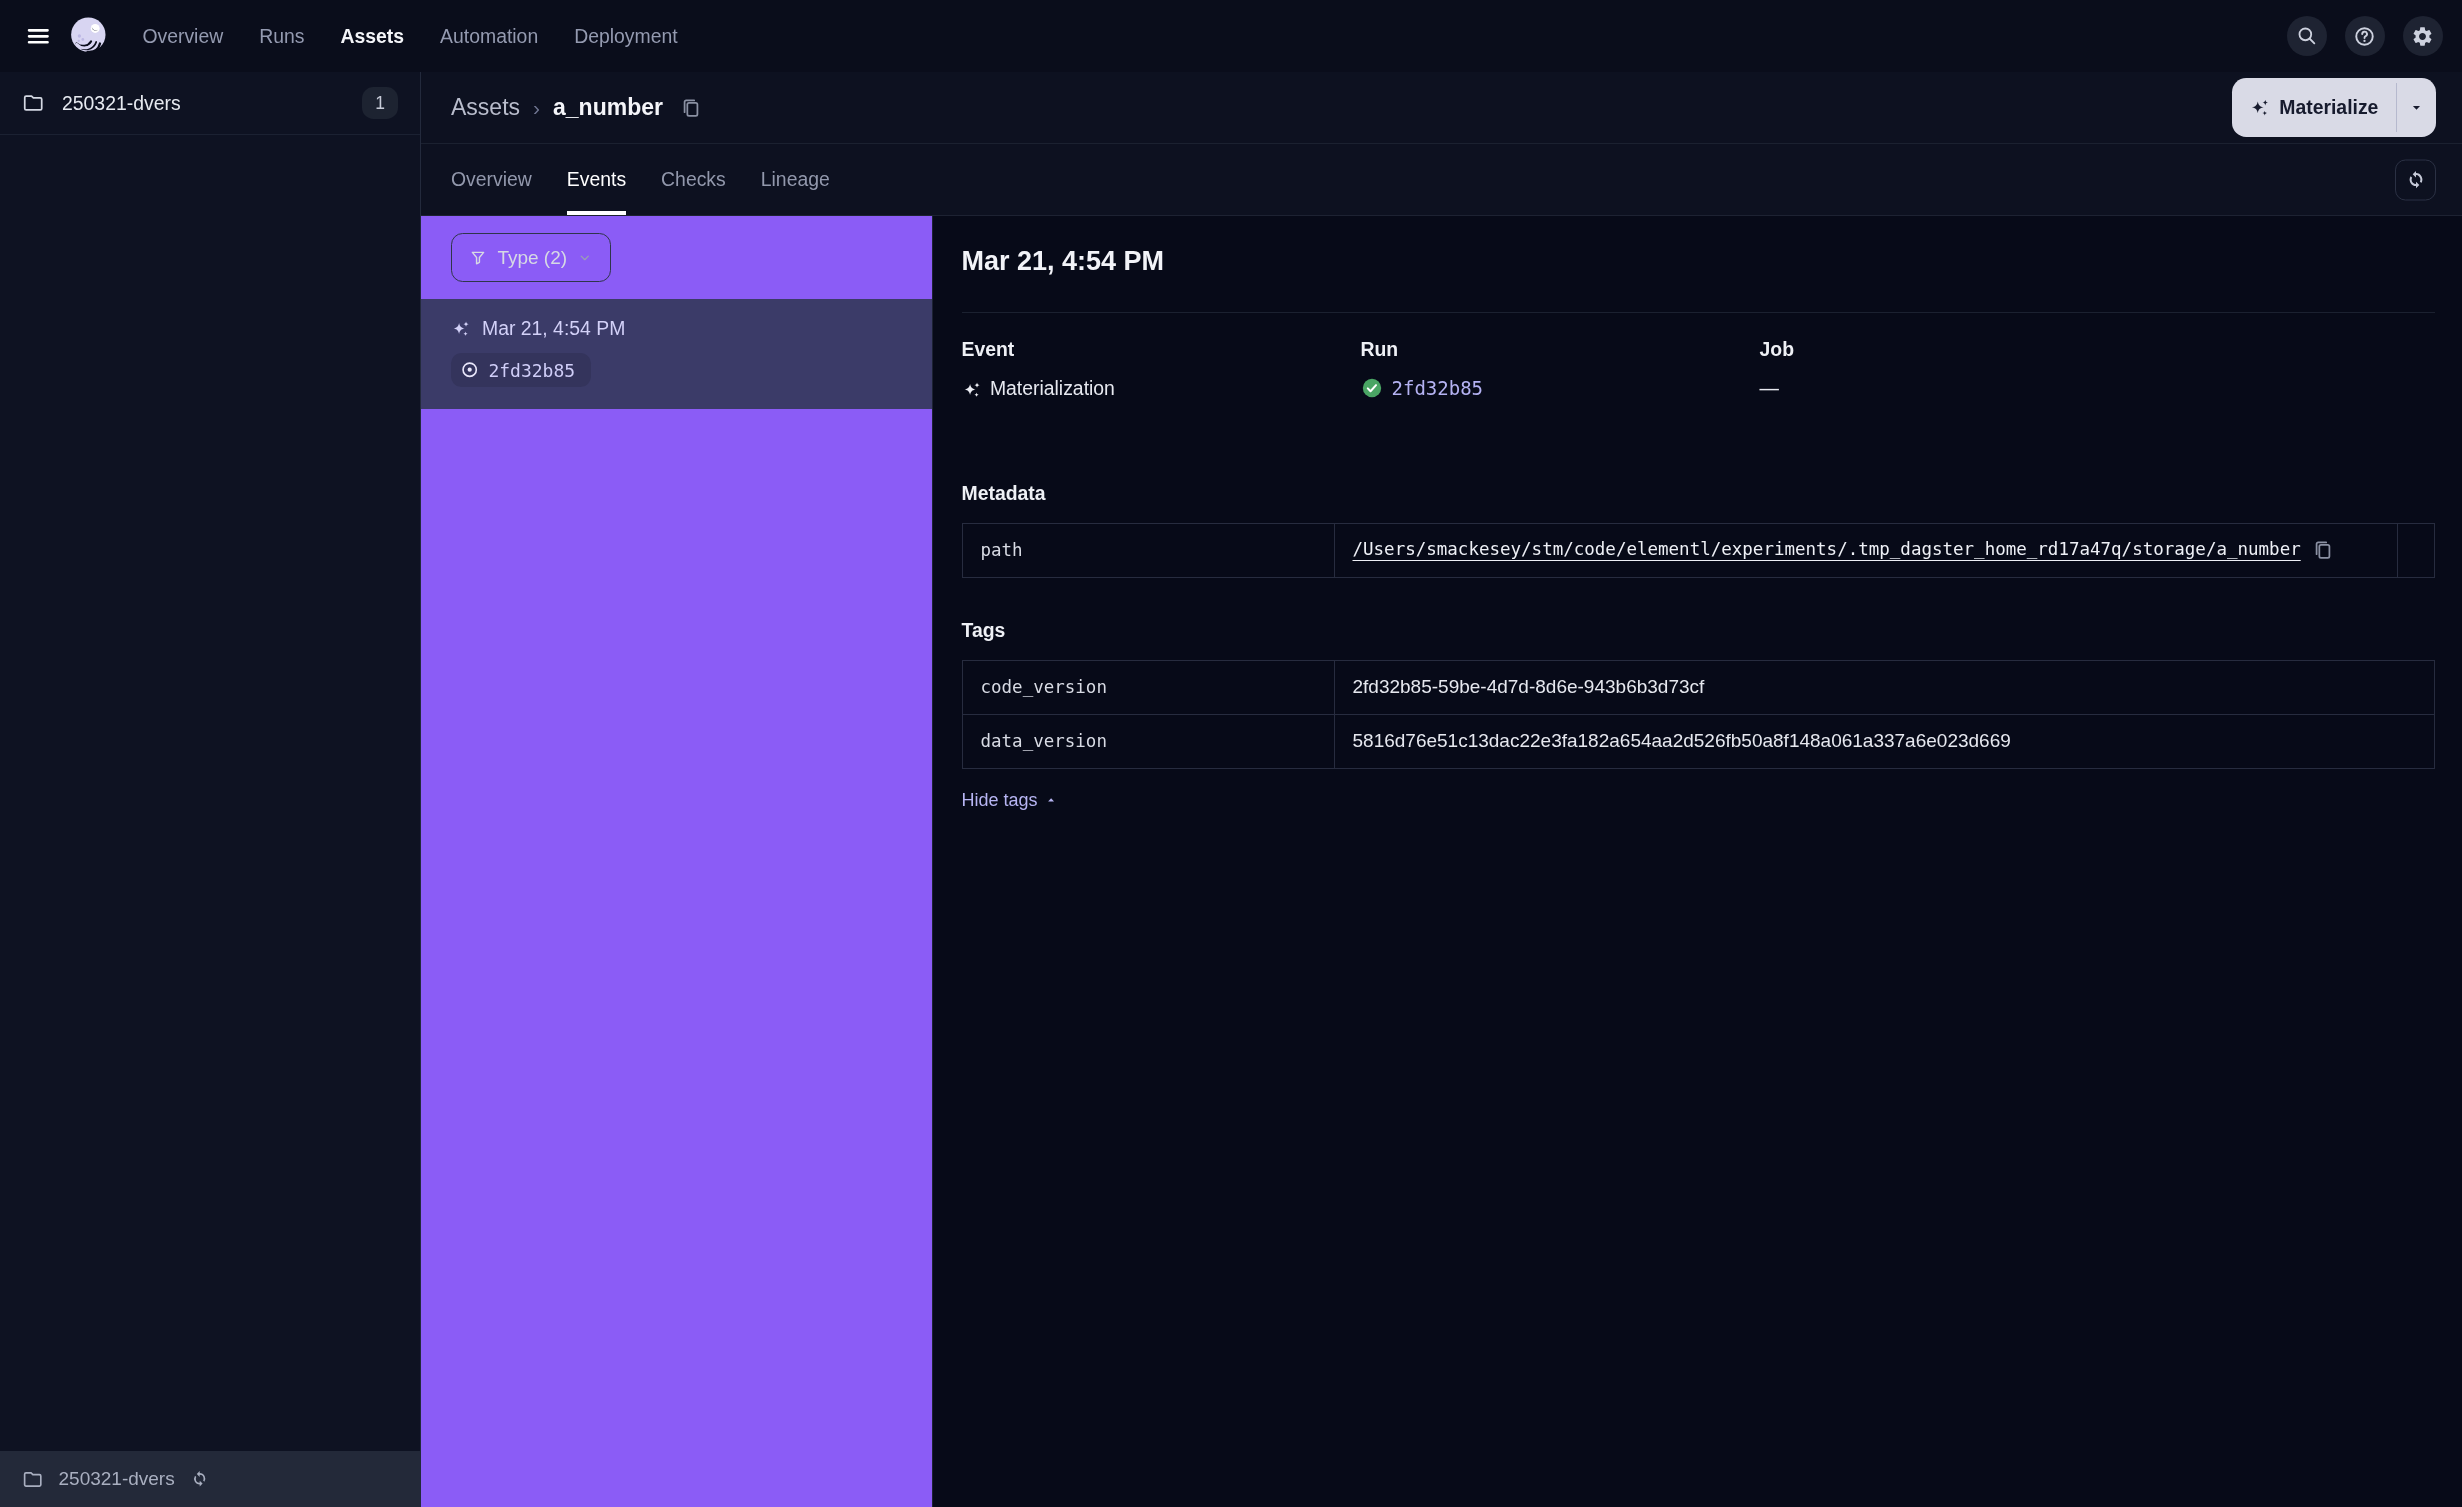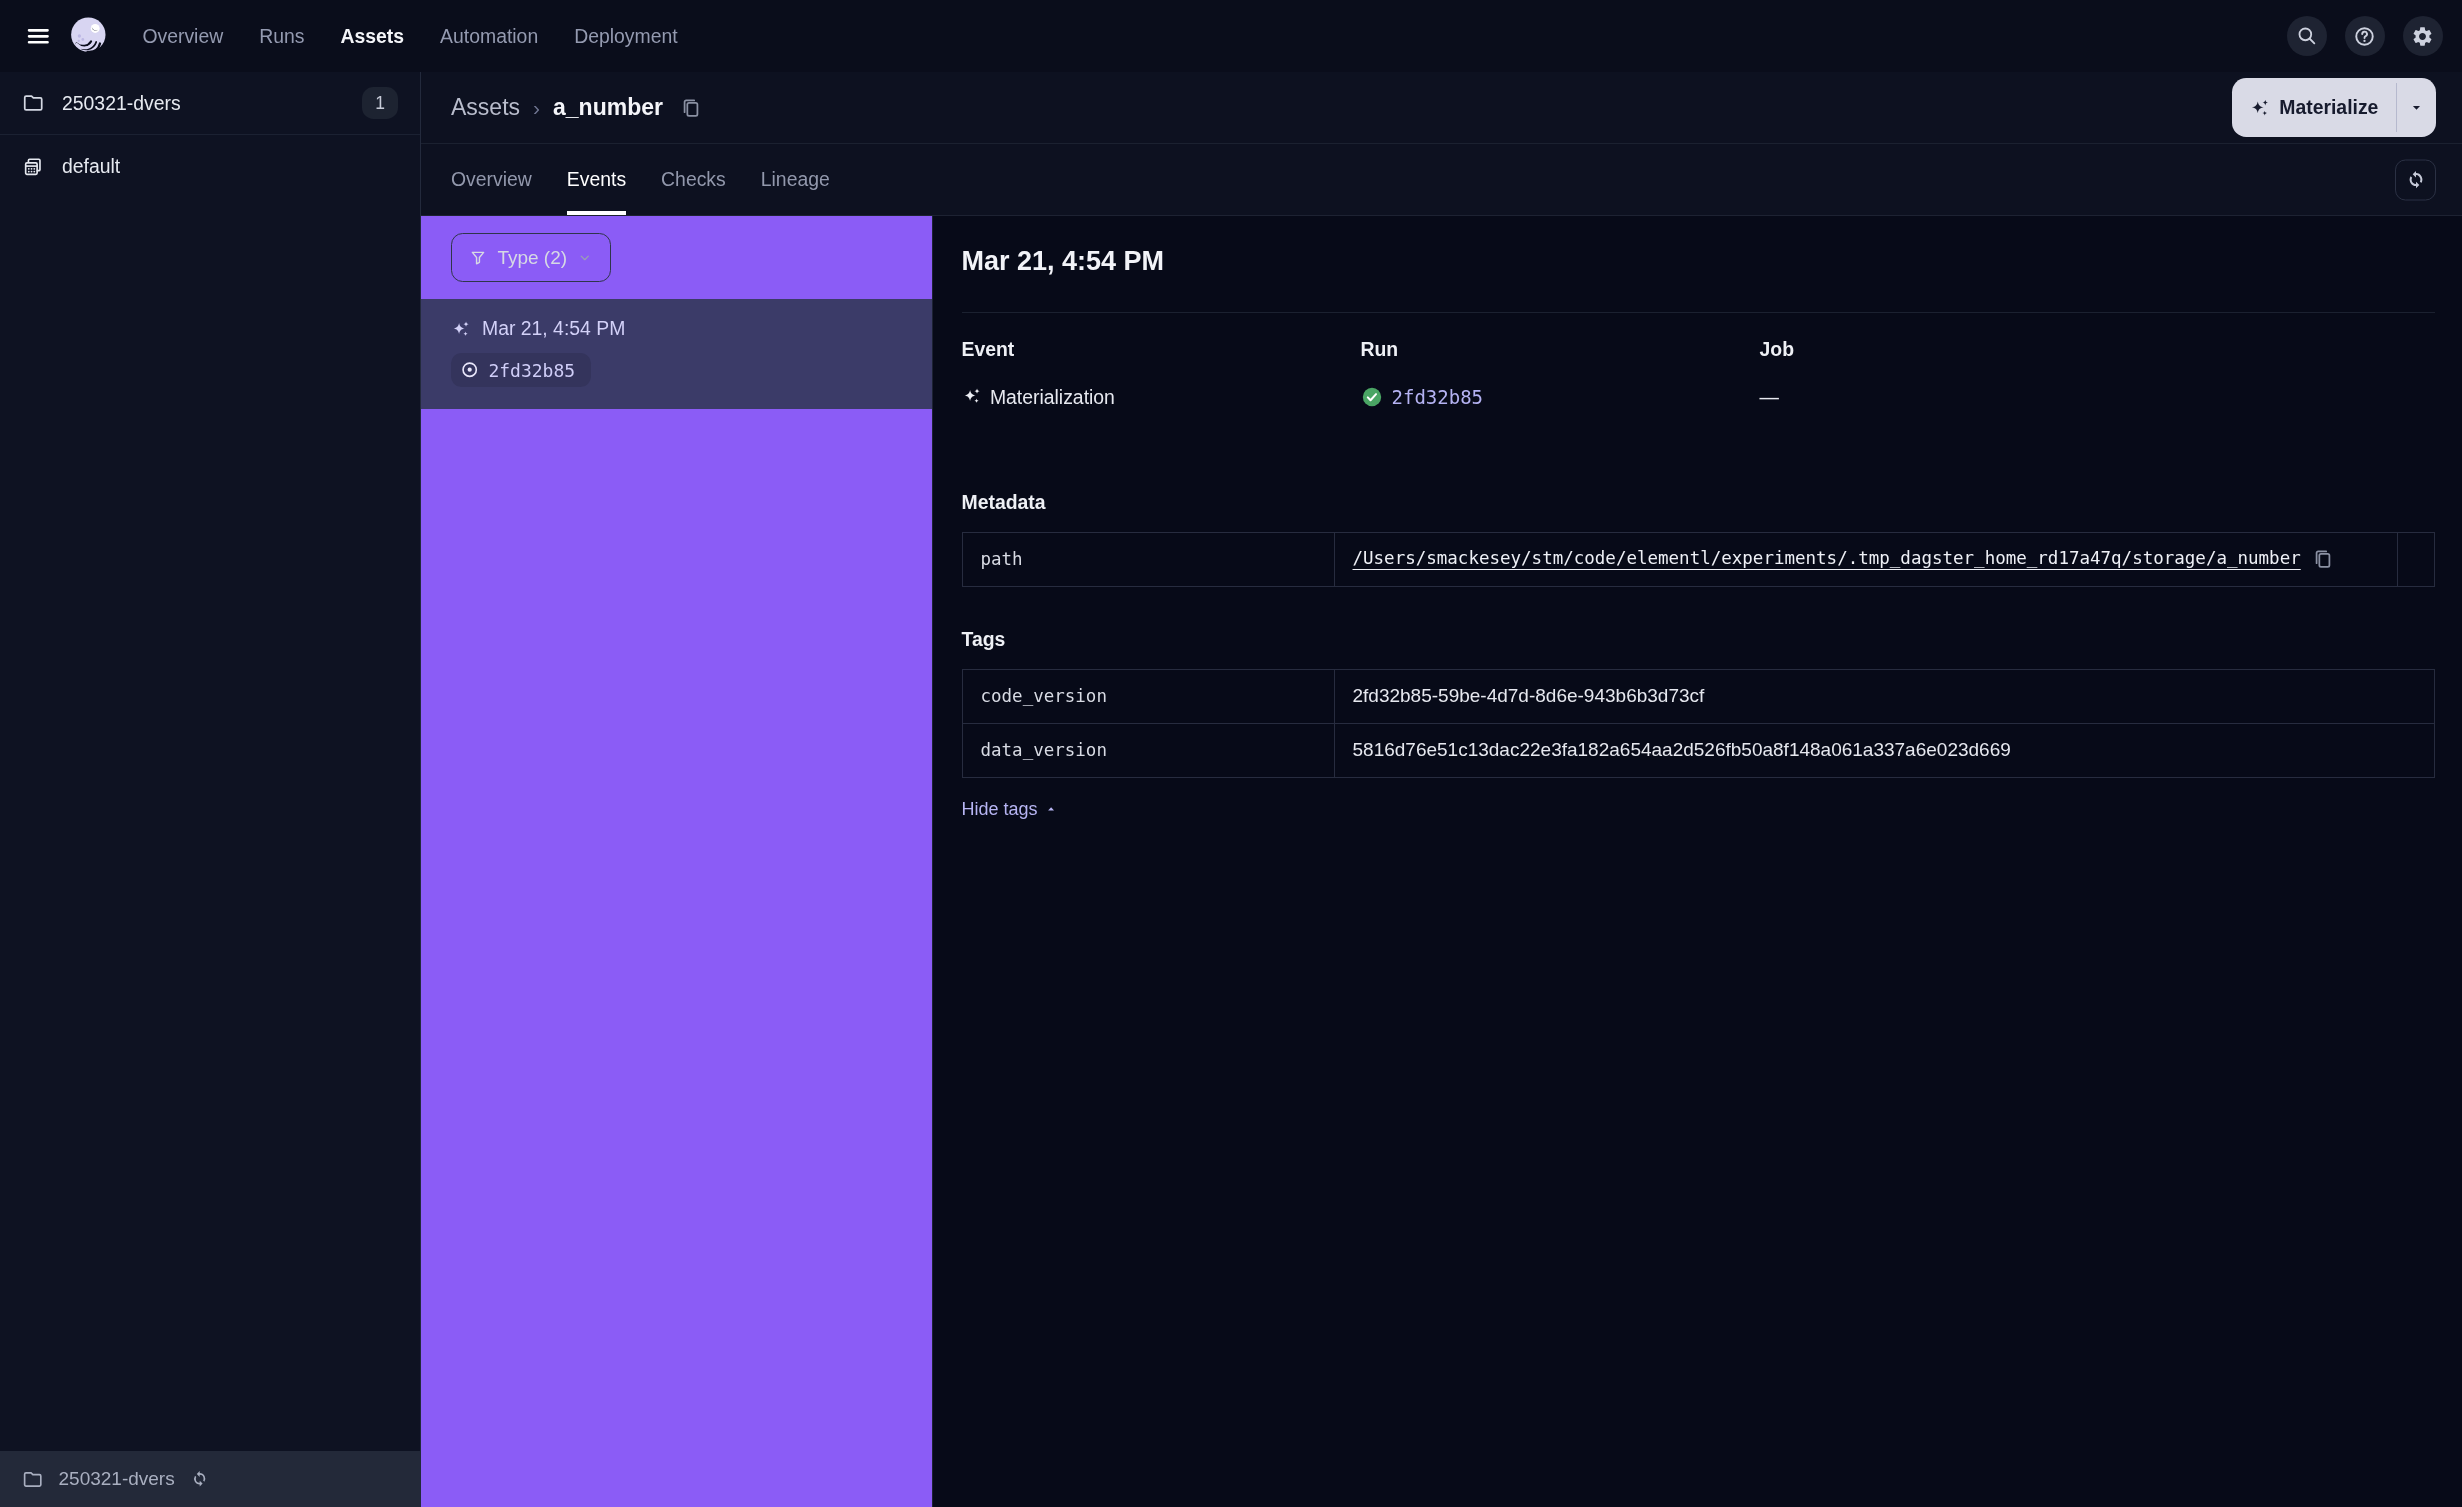--- a/index.html
+++ b/index.html
@@ -114,21 +114,21 @@
   }
 
   
   .detail { flex: 1; background: #070a18; padding: 30px 27px 0 28.5px; overflow: hidden; }
   .detail-title { font-size: 27px; font-weight: 700; color: #f2f3f8; }
   .detail-divider { border: none; border-top: 0.6px solid #1b2130; margin-top: 35px; }
   .meta-cols { display: flex; margin-top: 24.6px; gap: 24px; }
   .meta-col { width: 375px; }
   .meta-col:last-child { width: auto; }
   .col-label { font-size: 19.4px; font-weight: 700; color: #eef0f5; }
-  .col-value { margin-top: 25px; display: flex; align-items: flex-start; gap: 9px; font-size: 19.4px; color: #e7e9f0; }
+  .col-value { margin-top: 16px; display: flex; align-items: flex-end; gap: 9px; font-size: 19.4px; color: #e7e9f0; }
   .run-link { color: #b4b2f2; cursor: pointer; font-size: 19px; }
 
   .section-heading { font-size: 19.4px; font-weight: 700; color: #eef0f5; }
   .metadata-heading { margin-top: 82px; }
   .tags-heading { margin-top: 41px; }
 
   table.kv { width: 100%; border-collapse: collapse; margin-top: 18px; padding-left: 38px; }
   table.kv td { border: 0.6px solid #272c3f; padding: 15.5px 18px; vertical-align: middle; }
   td.kv-key { width: 372px; font-family: "DejaVu Sans Mono", monospace; font-size: 17.5px; color: #d8dbe4; }
   td.kv-val { font-size: 19px; color: #e6e8ef; }
@@ -211,36 +211,20 @@
   <aside class="sidebar">
     <div class="side-row bordered">
       <span>
         <svg width="22" height="22" viewBox="0 0 24 24" fill="none">
             <path d="M20 6.5h-7.6l-2-2H4.5A1.5 1.5 0 0 0 3 6v12a1.5 1.5 0 0 0 1.5 1.5H20A1.5 1.5 0 0 0 21.5 18V8A1.5 1.5 0 0 0 20 6.5z" stroke="#d4d8e3" stroke-width="1.9" stroke-linejoin="round"></path>
           </svg>
       </span>
       <span>250321-dvers</span>
       <span class="count-badge">1</span>
     </div>
-    <div class="side-row">
-      <span>
-        <svg width="22" height="22" viewBox="0 0 24 24" fill="none">
-          <path d="M7 7V4.8A1.3 1.3 0 0 1 8.3 3.5h10a1.3 1.3 0 0 1 1.3 1.3v10A1.3 1.3 0 0 1 18.3 16H16" stroke="#e6e9f0" stroke-width="1.8"></path>
-          <rect x="4" y="7.5" width="12.5" height="12.5" rx="1.4" stroke="#e6e9f0" stroke-width="1.8"></rect>
-          <path d="M4 11h12.5" stroke="#e6e9f0" stroke-width="1.8"></path>
-          <circle cx="7.4" cy="14" r="1" fill="#e6e9f0"></circle>
-            <circle cx="10.4" cy="14" r="1" fill="#e6e9f0"></circle>
-            <circle cx="13.4" cy="14" r="1" fill="#e6e9f0"></circle>
-          <circle cx="7.4" cy="17" r="1" fill="#e6e9f0"></circle>
-            <circle cx="10.4" cy="17" r="1" fill="#e6e9f0"></circle>
-            <circle cx="13.4" cy="17" r="1" fill="#e6e9f0"></circle>
-        </svg>
-      </span>
-      <span>default</span>
-    </div>
     <div class="side-footer">
       <span>
         <svg width="21" height="21" viewBox="0 0 24 24" fill="none">
             <path d="M20 6.5h-7.6l-2-2H4.5A1.5 1.5 0 0 0 3 6v12a1.5 1.5 0 0 0 1.5 1.5H20A1.5 1.5 0 0 0 21.5 18V8A1.5 1.5 0 0 0 20 6.5z" stroke="#a9afc0" stroke-width="1.9" stroke-linejoin="round"></path>
           </svg>
       </span>
       <span>250321-dvers</span>
       <span>
         <svg width="19.4" height="19.4" viewBox="0 0 24 24">
             <path fill="#a9afc0" d="M12 5V2.6L8.4 6.2 12 9.8V7.2a4.8 4.8 0 0 1 4.8 4.8c0 .8-.2 1.6-.6 2.2l1.6 1.6A7 7 0 0 0 12 5zm0 12a4.8 4.8 0 0 1-4.8-4.8c0-.8.2-1.6.6-2.2L6.2 8.4A7 7 0 0 0 12 19.2v2.4l3.6-3.6L12 14.4V17z"></path>

